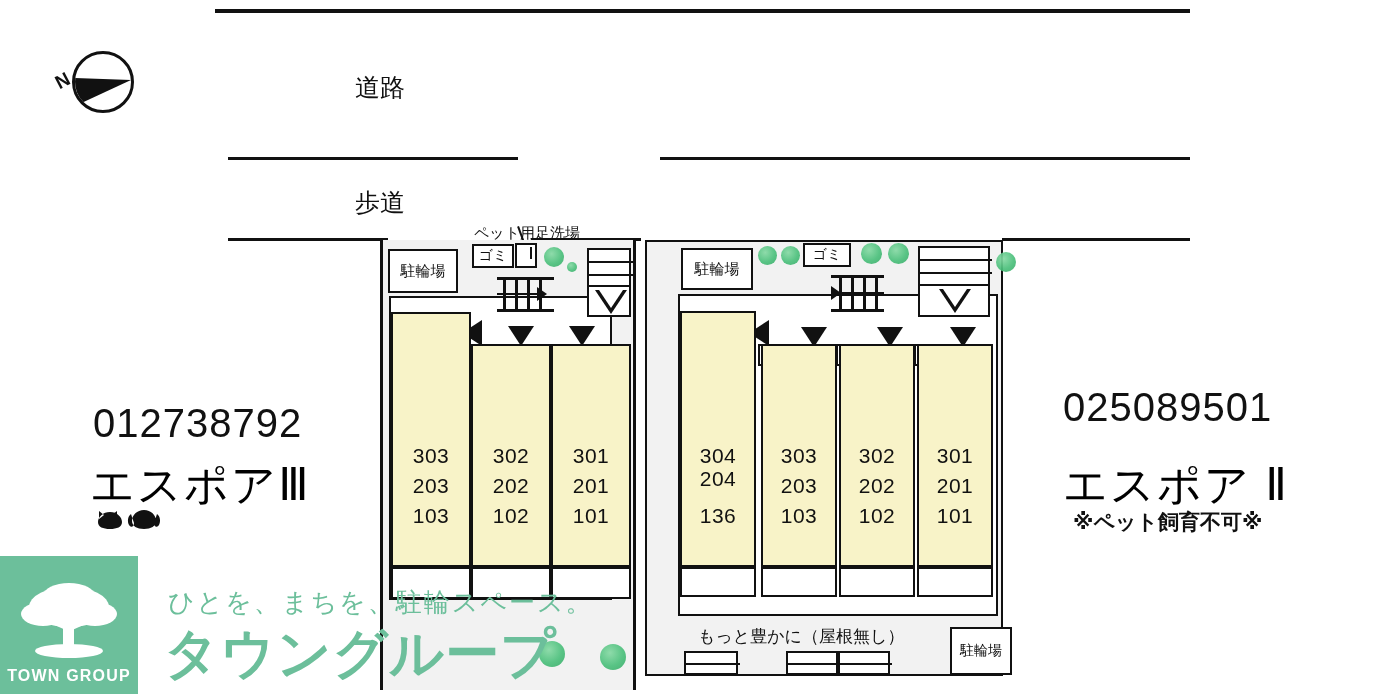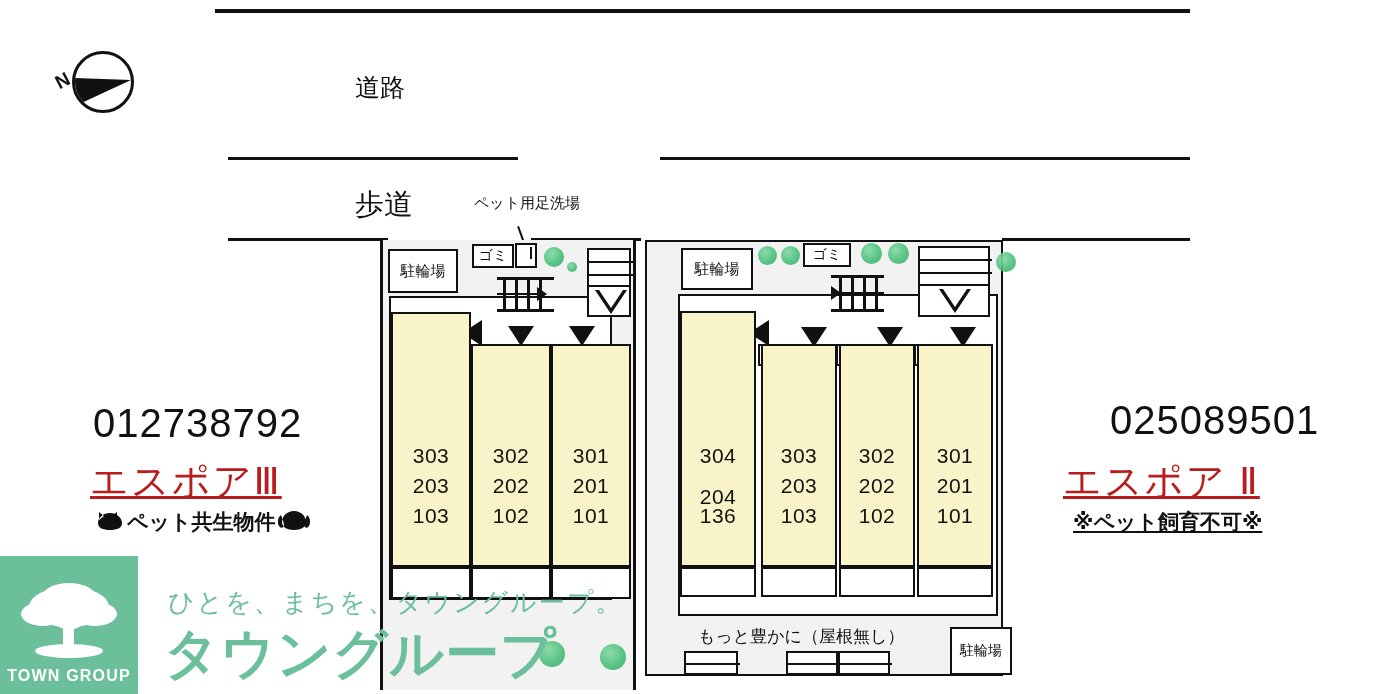--- a/index.html
+++ b/index.html
@@ -155,25 +155,24 @@
   
   .prop-code {
     position: absolute;
     font-size: 40px;
     color: #111;
     letter-spacing: 1px;
     white-space: nowrap;
   }
   .prop-name {
     position: absolute;
-    font-size: 38px;
-    color: #b91c1c;
+    font-size: 44px;
+    color: #000000;
     letter-spacing: 2px;
     white-space: nowrap;
-    text-decoration: underline;
   }
   .prop-note {
     position: absolute;
     font-size: 21px;
     font-weight: 700;
     color: #111;
     white-space: nowrap;
     display: flex;
     align-items: center;
     gap: 2px;
@@ -236,23 +235,23 @@
   <div class="abs hline" style="left:1002px; top:238px; width:188px; height:3px;"></div>
 
   <div>
     <div class="compass-circle" style="left:72px; top:51px;">
       <div class="compass-needle"></div>
     </div>
     <div class="compass-n" style="left:56px; top:70px;">N</div>
   </div>
 
   <div class="lbl" style="left:355px; top:75px; font-size:25px;">道路</div>
-  <div class="lbl" style="left:355px; top:190px; font-size:29px;">歩道</div>
-
-  <div class="lbl" style="left:474px; top:195px; font-size:15px;">ペット用足洗場</div>
+  <div class="lbl" style="left:355px; top:190px; font-size:25px;">歩道</div>
+
+  <div class="lbl" style="left:474px; top:225px; font-size:15px;">ペット用足洗場</div>
   <div class="pointer-line" style="left:519px; top:226px; width:29px; height:2px; transform:rotate(70deg);"></div>
 
   <div>
 
     <div class="plate-noborder" style="left:380px; top:240px; width:256px; height:450px;"></div>
     <div class="abs vline" style="left:380px; top:240px; width:3px; height:450px;"></div>
     <div class="abs vline" style="left:633px; top:240px; width:3px; height:450px;"></div>
 
     <div class="boxlabel" style="left:388px; top:249px; width:70px; height:44px; font-size:15px;">
       <span>駐輪場</span>
@@ -368,21 +367,21 @@
     <div class="arrow-down" style="left:801px; top:327px;"></div>
     <div class="arrow-down" style="left:877px; top:327px;"></div>
     <div class="arrow-down" style="left:950px; top:327px;"></div>
 
     <div class="whitebox" style="left:758px; top:344px; width:42px; height:22px;"></div>
     <div class="whitebox" style="left:836px; top:344px; width:42px; height:22px;"></div>
     <div class="whitebox" style="left:914px; top:344px; width:42px; height:22px;"></div>
 
     <div class="unit" style="left:680px; top:311px; width:76px; height:256px;">
       <div class="unit-num" style="top:131px;">304</div>
-      <div class="unit-num" style="top:172px;">204</div>
+      <div class="unit-num" style="top:154px;">204</div>
       <div class="unit-num" style="top:191px;">136</div>
     </div>
     <div class="unit" style="left:761px; top:344px; width:76px; height:223px;">
       <div class="unit-num" style="top:98px;">303</div>
       <div class="unit-num" style="top:128px;">203</div>
       <div class="unit-num" style="top:158px;">103</div>
     </div>
     <div class="unit" style="left:839px; top:344px; width:76px; height:223px;">
       <div class="unit-num" style="top:98px;">302</div>
       <div class="unit-num" style="top:128px;">202</div>
@@ -419,52 +418,51 @@
   <div>
     <div class="prop-code" style="left:93px; top:401px;">012738792</div>
     <div class="prop-name" style="left:90px; top:456px;">エスポアⅢ</div>
     <div class="prop-note" style="left:95px; top:508px;">
       <span class="cat-glyph">
         <svg width="30" height="22" viewBox="0 0 30 22" aria-hidden="true">
           <path d="M4 3 L4 11 L9 7 Z M22 3 L22 11 L17 7 Z
                    M15 4 C22 4 27 9 27 14 C27 19 22 21 15 21 C8 21 3 19 3 14 C3 9 8 4 15 4 Z" fill="#111"></path>
         </svg>
       </span>
-      <span>ペット共生物件</span>
       <span class="dog-glyph">
         <svg width="34" height="22" viewBox="0 0 34 22" aria-hidden="true">
           <path d="M17 2 C24 2 29 7 29 13 C29 18 24 21 17 21 C10 21 5 18 5 13 C5 7 10 2 17 2 Z
                    M4 6 C1 8 0 13 2 17 C4 20 7 19 7 15 Z
                    M30 6 C33 8 34 13 32 17 C30 20 27 19 27 15 Z" fill="#111"></path>
         </svg>
       </span>
     </div>
   </div>
 
   <div>
-    <div class="prop-code" style="left:1063px; top:398px;margin-left:47px;">025089501</div>
+    <div class="prop-code" style="left:1063px; top:385px;">025089501</div>
     <div class="prop-name" style="left:1063px; top:456px;">エスポア Ⅱ</div>
-    <div class="prop-note" style="left:1073px; top:508px;text-decoration:underline;">
+    <div class="prop-note" style="left:1073px; top:508px;">
       <span>※ペット飼育不可※</span>
     </div>
   </div>
 
   <div>
     <div class="logo-box" style="left:0px; top:556px;">
       <svg width="104" height="86" viewBox="0 0 104 86" aria-hidden="true">
         <g fill="#ffffff">
           <ellipse cx="52" cy="26" rx="40" ry="20"></ellipse>
           <ellipse cx="26" cy="33" rx="22" ry="12"></ellipse>
           <ellipse cx="78" cy="33" rx="22" ry="12"></ellipse>
           <ellipse cx="52" cy="15" rx="26" ry="13"></ellipse>
           <rect x="46" y="32" width="11" height="36"></rect>
           <ellipse cx="52" cy="70" rx="34" ry="7"></ellipse>
           <path d="M51 45 L33 38 L33 42 L51 50 Z"></path>
           <path d="M53 45 L71 38 L71 42 L53 50 Z"></path>
         </g>
       </svg>
       <div class="logo-town">TOWN GROUP</div>
     </div>
-    <div class="logo-tag" style="left:168px; top:585px;">ひとを、まちを、タウングループ。</div>
+    <div class="logo-tag" style="left:168px; top:585px;">ひとを、まちを、駐輪スペース。</div>
     <div class="logo-name" style="left:164px; top:618px;">タウングループ</div>
   </div>
 
 </div>
 
 </body></html>

